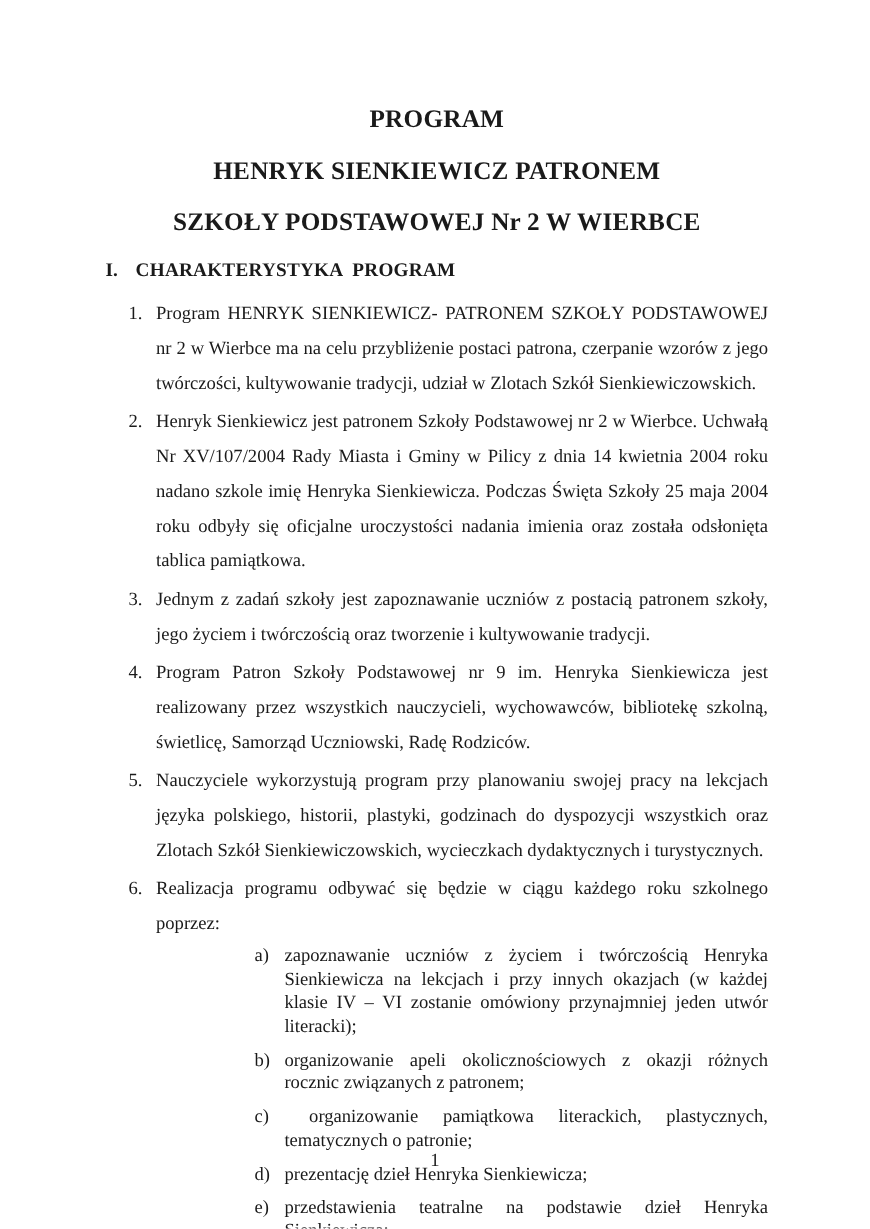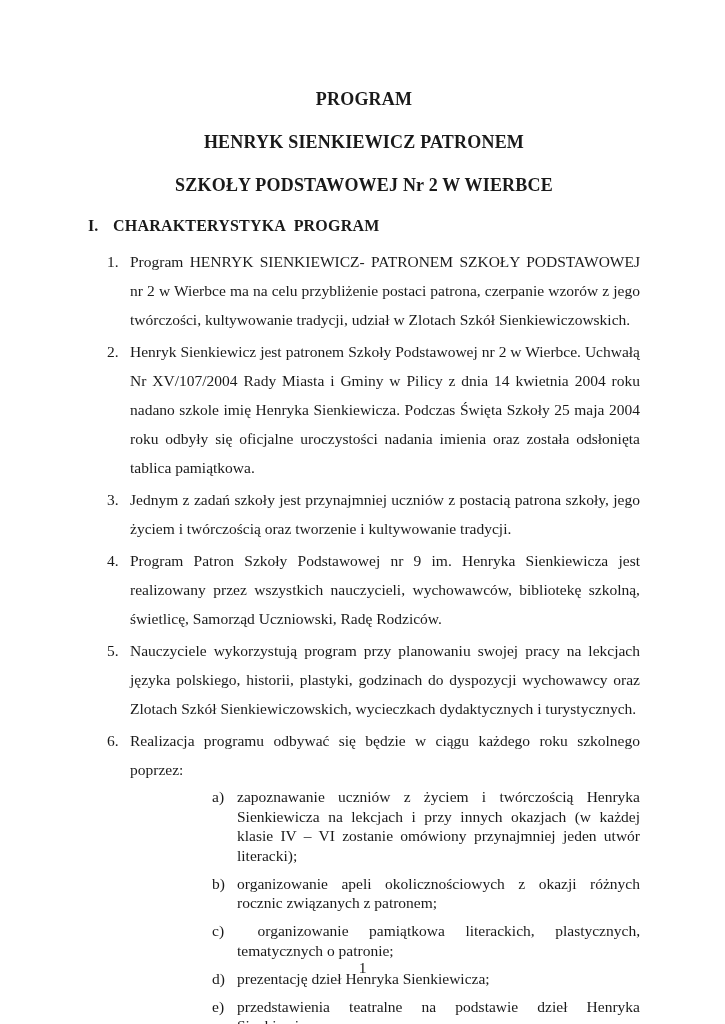--- a/index.html
+++ b/index.html
@@ -17,21 +17,21 @@
     box-sizing: border-box;
     padding: 90px 85px 0 88px;
     overflow: hidden;
   }
   
   .title-block {
     text-align: center;
     margin-bottom: 21px;
   }
   .title-line {
-    font-size: 18px;
+    font-size: 21px;
     font-weight: bold;
     line-height: 19px;
     margin: 0 0 24px 0;
     letter-spacing: 0.2px;
   }
   .title-line:last-child { margin-bottom: 0; }
   
   .section-heading {
     font-size: 16px;
     font-weight: bold;
@@ -116,31 +116,31 @@
     <div class="item-text">Program HENRYK SIENKIEWICZ- PATRONEM SZKOŁY PODSTAWOWEJ nr 2 w Wierbce ma na celu przybliżenie postaci patrona, czerpanie wzorów z jego twórczości, kultywowanie tradycji, udział w Zlotach Szkół Sienkiewiczowskich.</div>
   </div>
 
   <div class="item">
     <span class="num">2.</span>
     <div class="item-text">Henryk Sienkiewicz jest patronem Szkoły Podstawowej nr 2 w Wierbce. Uchwałą Nr XV/107/2004 Rady Miasta i Gminy w Pilicy z dnia 14 kwietnia 2004 roku nadano szkole imię Henryka Sienkiewicza. Podczas Święta Szkoły 25 maja 2004 roku odbyły się oficjalne uroczystości nadania imienia oraz została odsłonięta tablica pamiątkowa.</div>
   </div>
 
   <div class="item">
     <span class="num">3.</span>
-    <div class="item-text">Jednym z zadań szkoły jest przynajmniej uczniów z postacią patrona szkoły, jego życiem i twórczością oraz tworzenie i kultywowanie tradycji.</div>
+    <div class="item-text">Jednym z zadań szkoły jest zapoznawanie uczniów z postacią patronem szkoły, jego życiem i twórczością oraz tworzenie i kultywowanie tradycji.</div>
   </div>
 
   <div class="item">
     <span class="num">4.</span>
     <div class="item-text">Program Patron Szkoły Podstawowej nr 9 im. Henryka Sienkiewicza jest realizowany przez wszystkich nauczycieli, wychowawców, bibliotekę szkolną, świetlicę, Samorząd Uczniowski, Radę Rodziców.</div>
   </div>
 
   <div class="item">
     <span class="num">5.</span>
-    <div class="item-text">Nauczyciele wykorzystują program przy planowaniu swojej pracy na lekcjach języka polskiego, historii, plastyki, godzinach do dyspozycji wychowawcy oraz Zlotach Szkół Sienkiewiczowskich, wycieczkach dydaktycznych i turystycznych.</div>
+    <div class="item-text">Nauczyciele wykorzystują program przy planowaniu swojej pracy na lekcjach języka polskiego, historii, plastyki, godzinach do dyspozycji wszystkich oraz Zlotach Szkół Sienkiewiczowskich, wycieczkach dydaktycznych i turystycznych.</div>
   </div>
 
   <div class="item">
     <span class="num">6.</span>
     <div class="item-text">Realizacja programu odbywać się będzie w ciągu każdego roku szkolnego poprzez:</div>
   </div>
 
   <div class="subitems">
     <div class="subitem">
       <span class="letter">a)</span>

